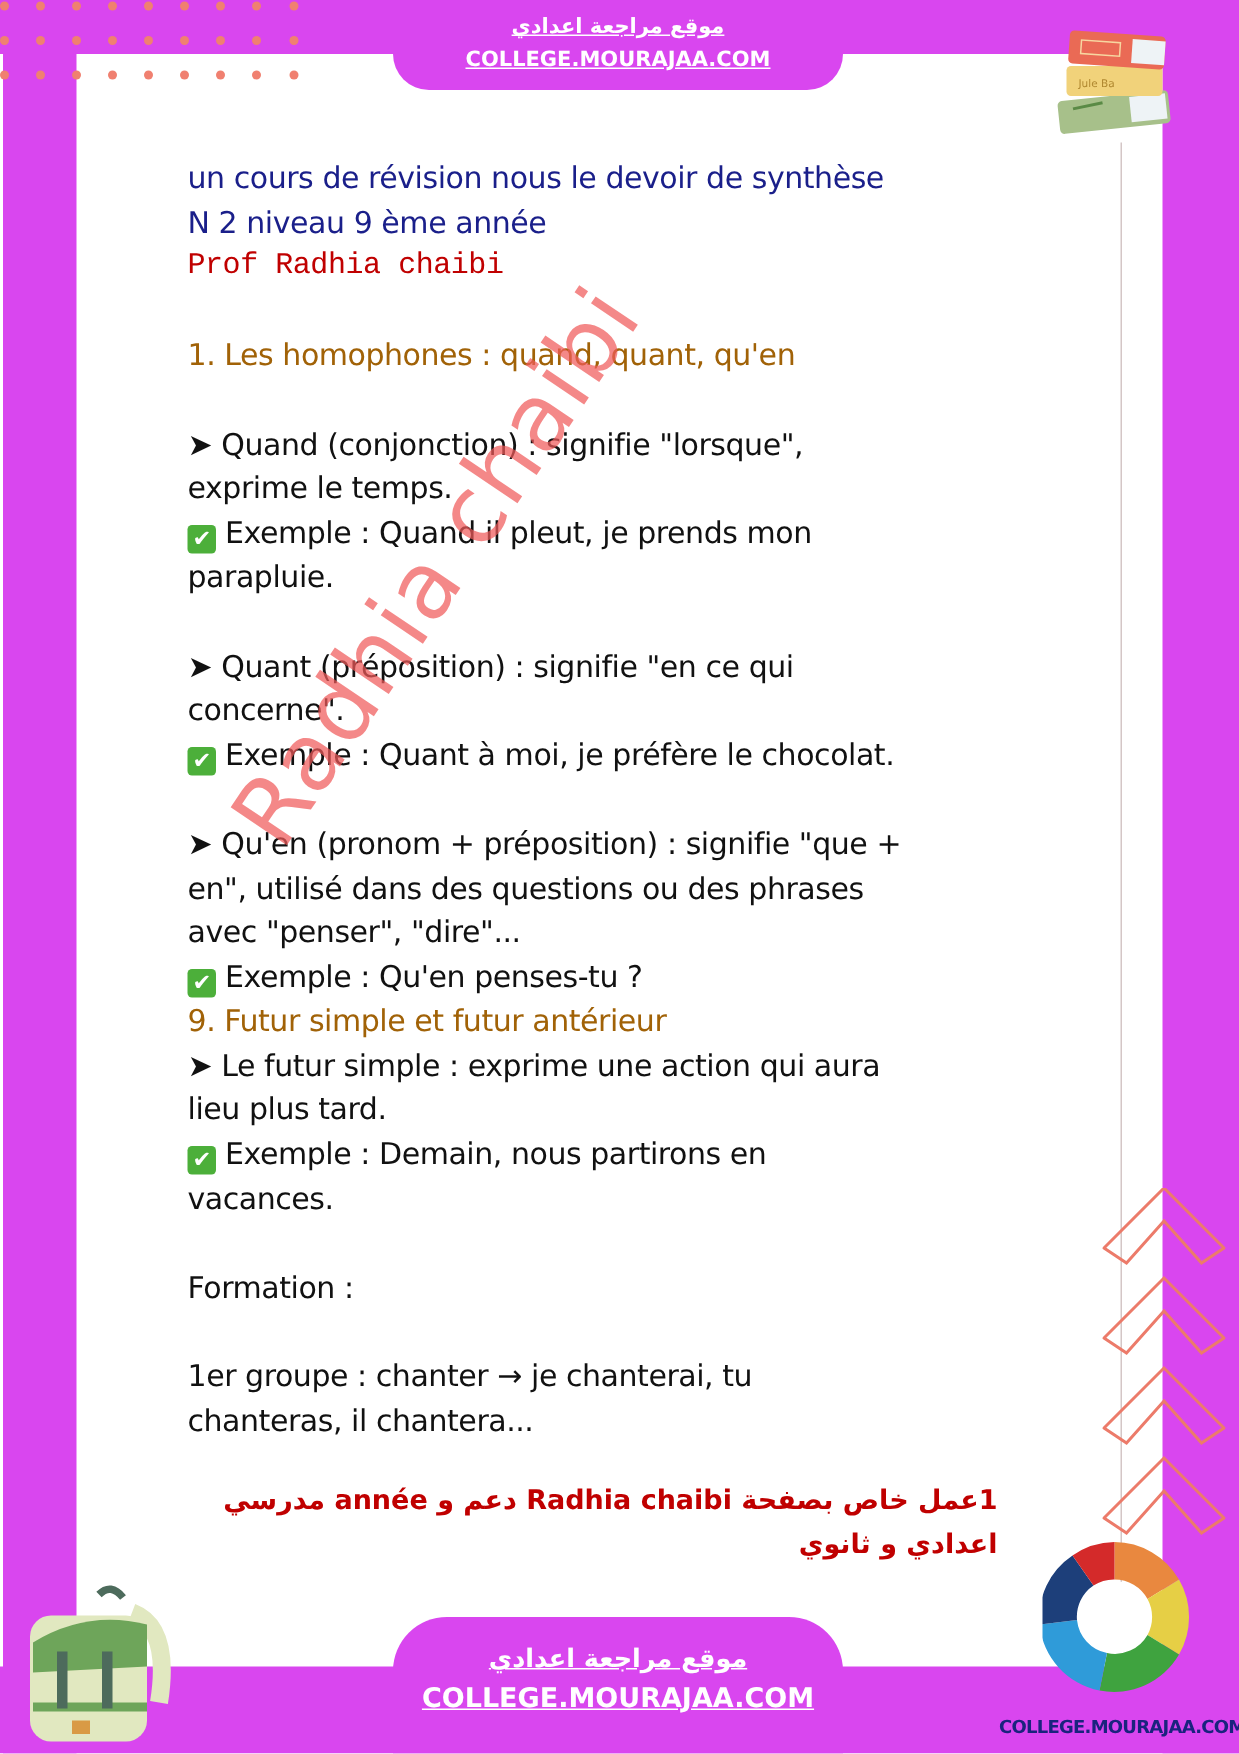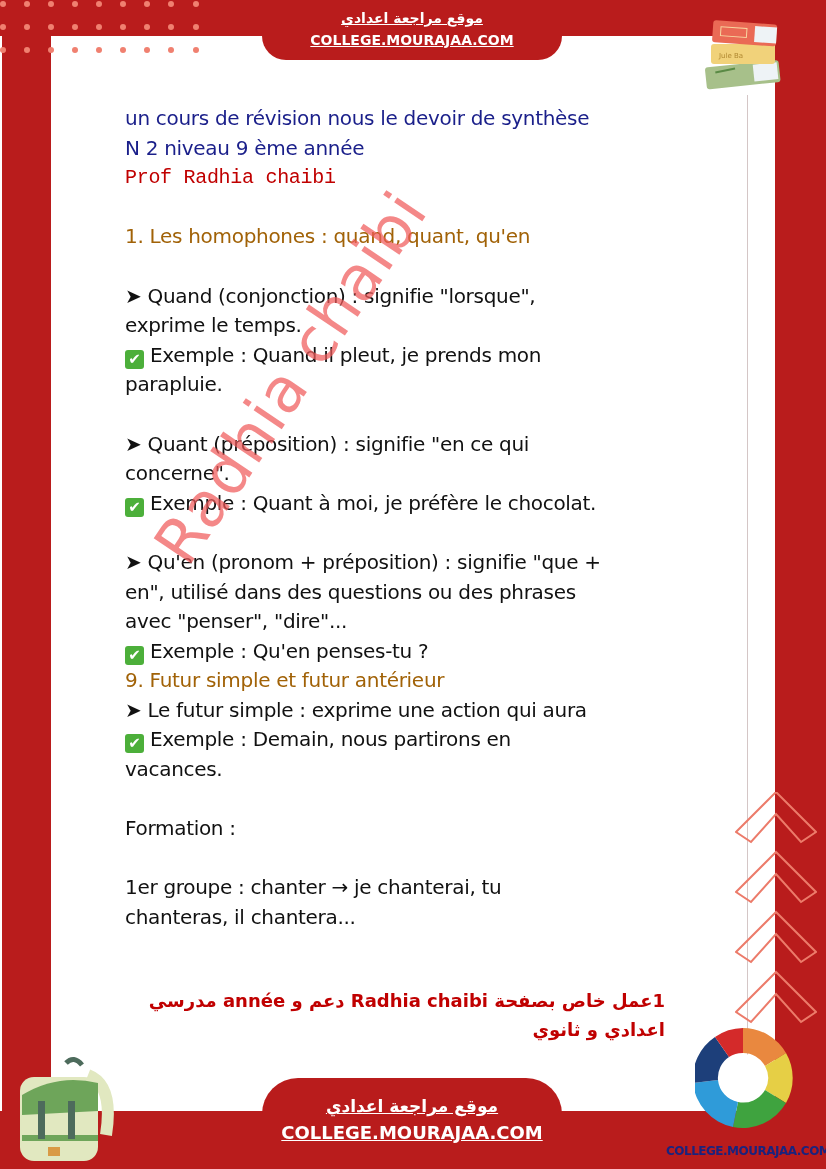--- a/index.html
+++ b/index.html
@@ -1,18 +1,18 @@
 <!DOCTYPE html>
 <html><head>
 <meta charset="utf-8">
 <style>
   html, body { margin:0; padding:0; }
   body { width:826px; height:1169px; position:relative; overflow:hidden; background:#ffffff;
          font-family:"DejaVu Sans", sans-serif; }
-  .green { background:#b91c1c; }
+  .green { background:#d946ef; }
   .band-top { position:absolute; left:0; top:0; width:826px; height:36px; }
   .strip-left { position:absolute; left:2px; top:0; width:49px; height:1169px; }
   .strip-right { position:absolute; left:775px; top:0; width:51px; height:1169px; }
   .band-bottom { position:absolute; left:0; top:1111px; width:826px; height:58px; }
   .tab-top { position:absolute; left:262px; top:0; width:300px; height:60px; border-radius:0 0 24px 24px; }
   .tab-bottom { position:absolute; left:262px; top:1078px; width:300px; height:91px; border-radius:36px 36px 0 0; }
   .site-label { position:absolute; left:0; width:100%; text-align:center; color:#ffffff; font-weight:bold;
                 font-family:"DejaVu Sans", sans-serif; text-decoration:underline; }
   .tab-top .ar { top:10px; font-size:14px; }
   .tab-top .en { top:32px; font-size:14px; }
@@ -121,20 +121,21 @@
   <p><span class="check">✔</span><span>Exemple : Quant à moi, je préfère le chocolat.</span></p>
   <div class="blank"></div>
 
   <p>➤ Qu'en (pronom + préposition) : signifie "que +</p>
   <p>en", utilisé dans des questions ou des phrases</p>
   <p>avec "penser", "dire"...</p>
   <p><span class="check">✔</span><span>Exemple : Qu'en penses-tu ?</span></p>
 
   <p class="magenta">9. Futur simple et futur antérieur</p>
   <p>➤ Le futur simple : exprime une action qui aura</p>
+  <p>lieu plus tard.</p>
   <p><span class="check">✔</span><span>Exemple : Demain, nous partirons en</span></p>
   <p>vacances.</p>
   <div class="blank"></div>
   <p>Formation :</p>
   <div class="blank"></div>
   <p>1er groupe : chanter → je chanterai, tu</p>
   <p>chanteras, il chantera...</p>
 </div>
 
 <div class="arabic-note">

